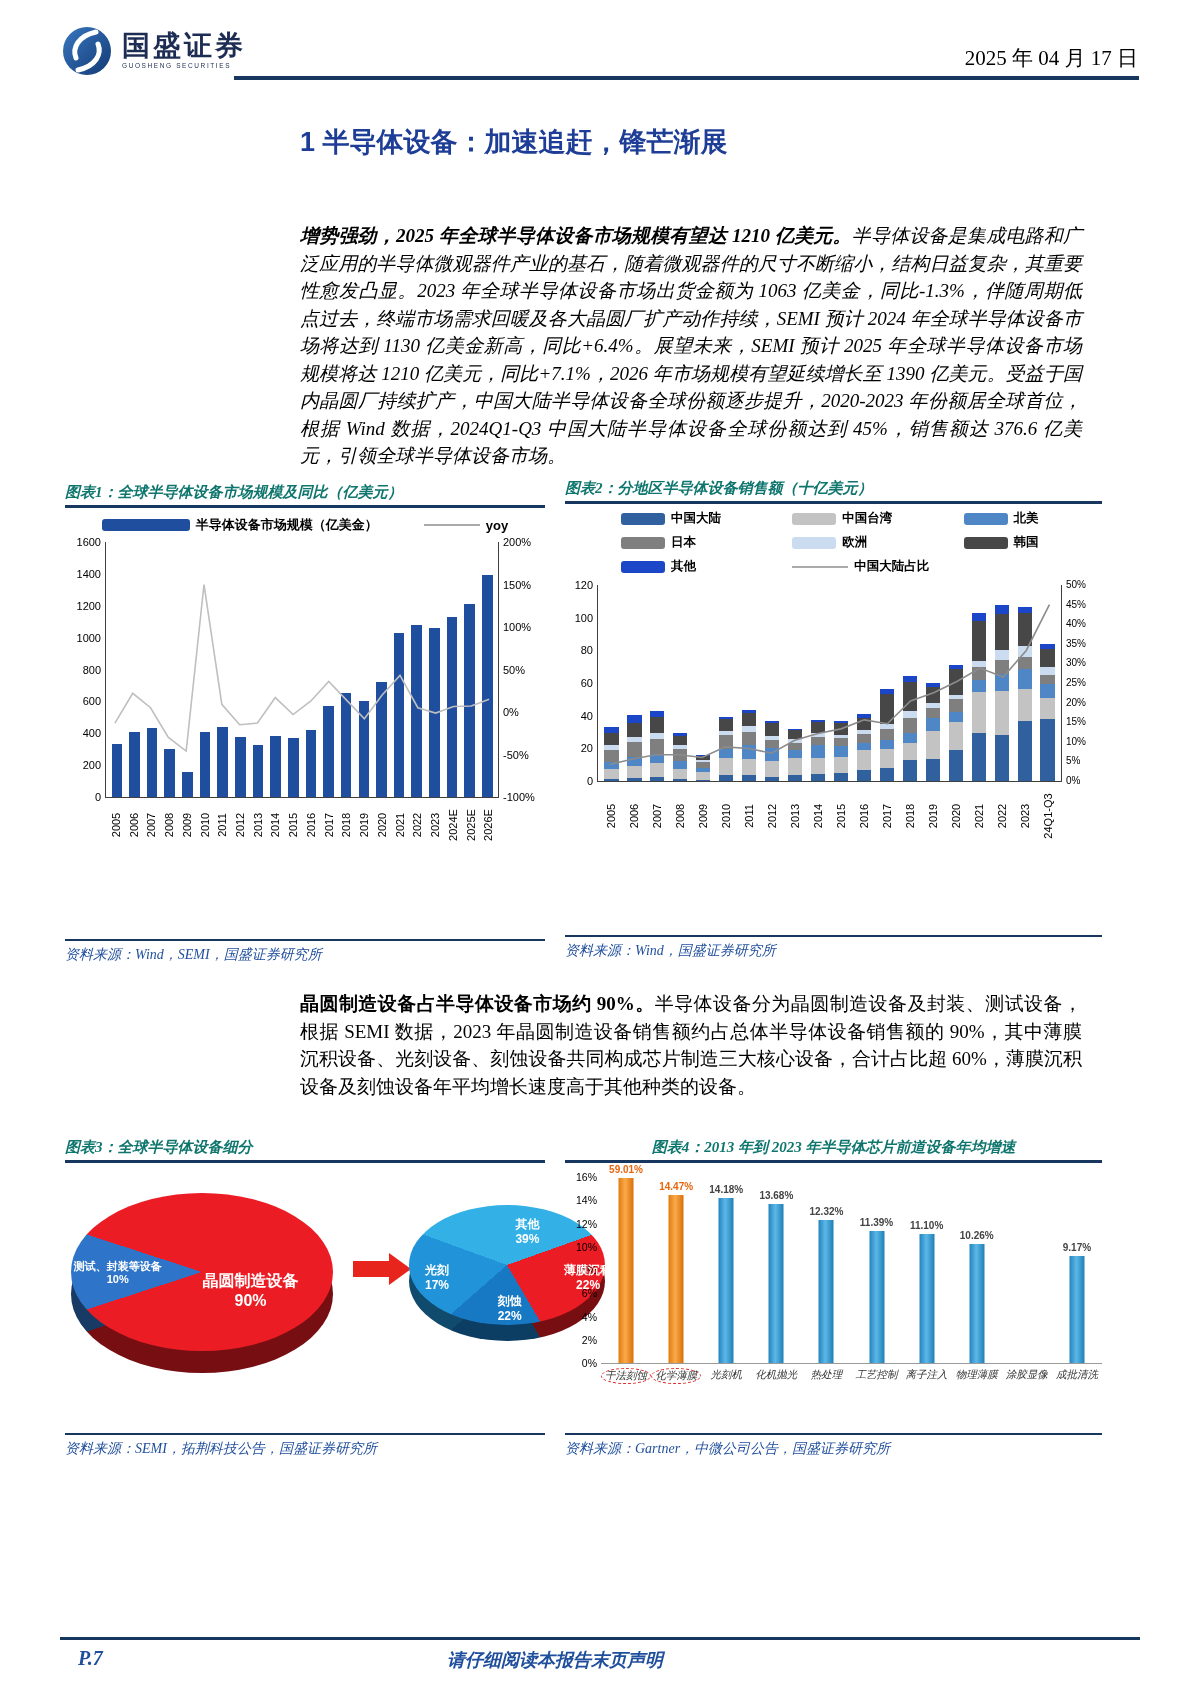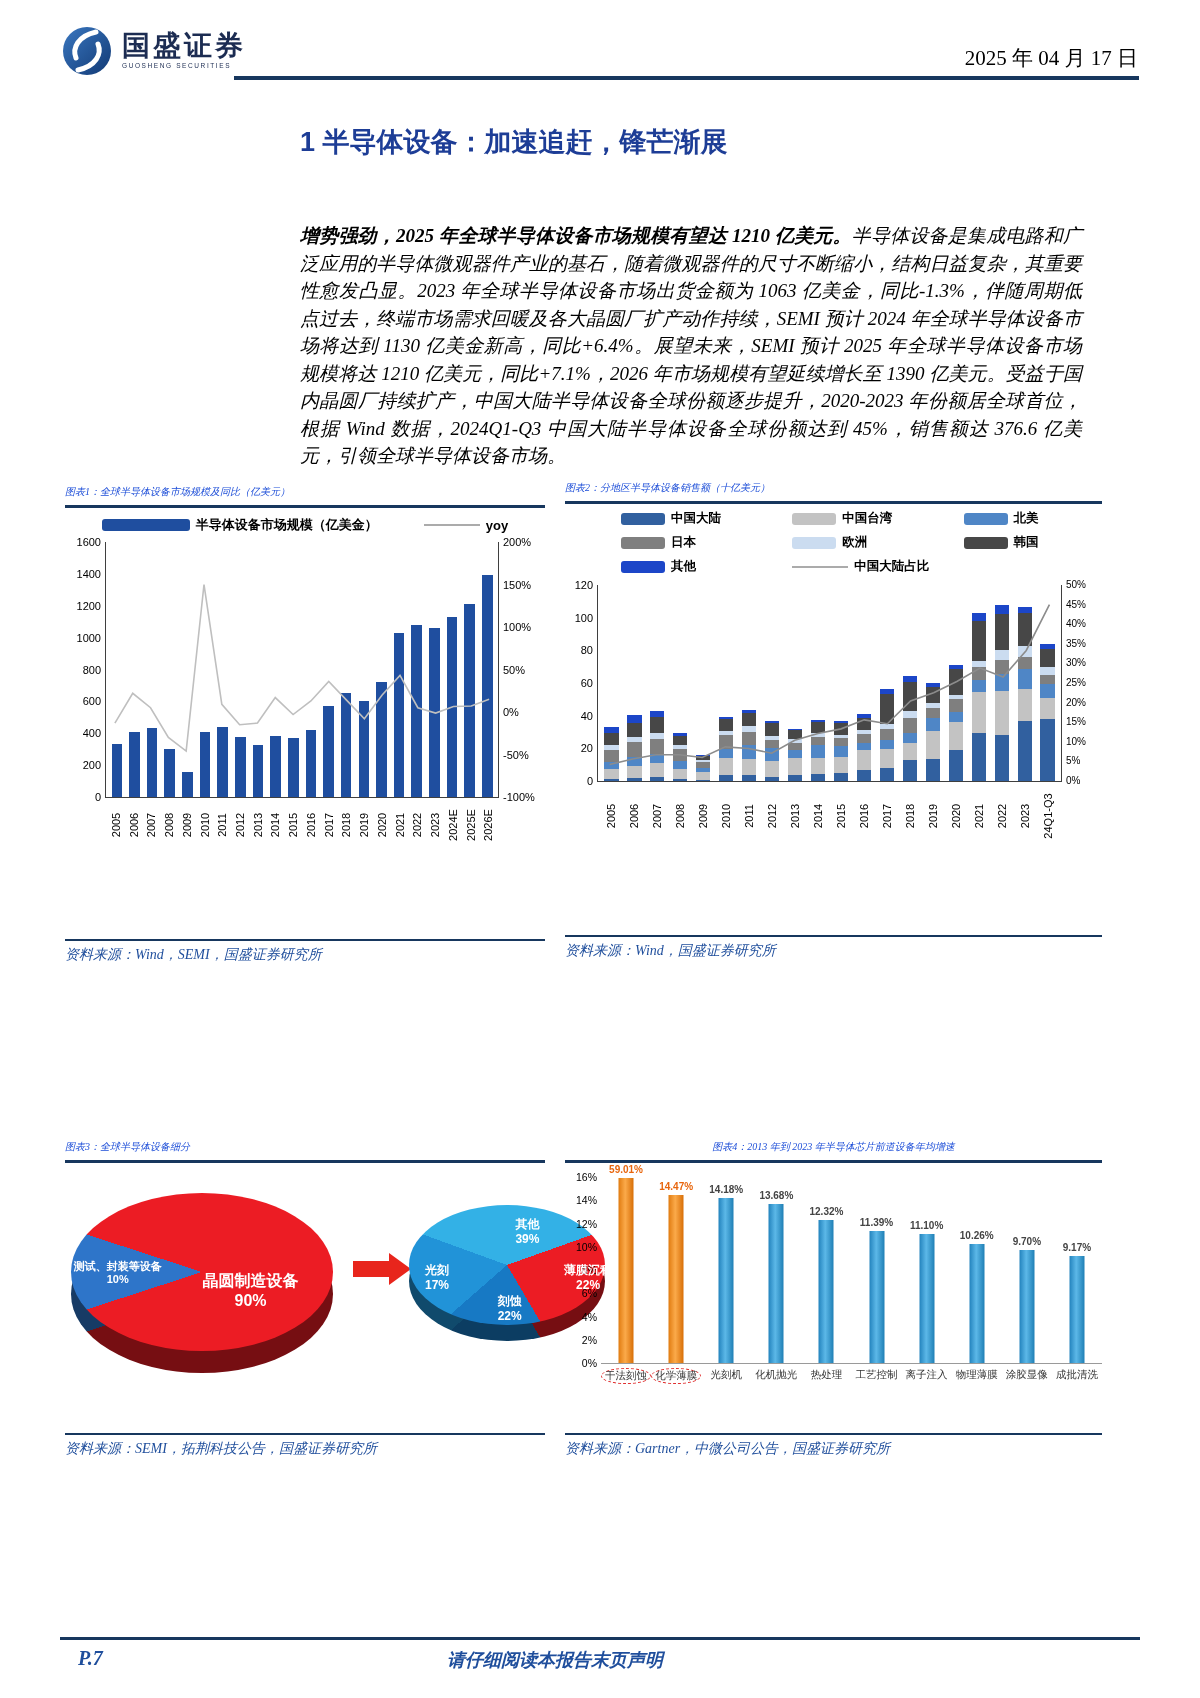--- a/index.html
+++ b/index.html
@@ -25,21 +25,21 @@
   .para .lead{font-weight:bold;}
   #para1{top:222px;font-style:italic;}
   #para2{top:990px;}
 
   
   .fig{position:absolute;display:flex;flex-direction:column;}
   #fig1{left:65px;top:481px;width:480px;height:483px;}
   #fig2{left:565px;top:477px;width:537px;height:483px;}
   #fig3{left:65px;top:1136px;width:480px;height:322px;}
   #fig4{left:565px;top:1136px;width:537px;height:322px;}
-  .fig-caption{font-style:italic;font-weight:normal;font-size:10px;color:#1d4ed8;line-height:22px;}
+  .fig-caption{font-style:italic;font-weight:bold;font-size:15px;color:#0f766e;line-height:22px;}
   .fig-rule{height:3px;background:#17375E;margin-top:2px;}
   .fig-body{flex:0 0 auto;}
   .fig-source{margin-top:auto;border-top:2px solid #17375E;padding-top:5px;
               font-style:italic;font-size:14px;color:#1F4E9C;}
 
   
   .chart-font{font-family:"Liberation Sans","DejaVu Sans",sans-serif;}
   .legend-row{display:flex;justify-content:center;align-items:center;gap:46px;
               margin:8px 0 8px;font-size:13px;font-weight:bold;}
   .legend-item{display:flex;align-items:center;gap:6px;white-space:nowrap;}
@@ -64,21 +64,21 @@
   .xl span{position:absolute;left:50%;top:50%;transform:translate(-50%,-50%) rotate(-90deg);
            white-space:nowrap;}
 
   
   .c4-plot{position:relative;border-bottom:1px solid #9a9a9a;}
   .c4-col{position:absolute;bottom:0;height:100%;}
   .c4-bar{position:absolute;bottom:0;left:50%;transform:translateX(-50%);width:15px;}
   .c4-val{position:absolute;left:50%;transform:translateX(-50%);white-space:nowrap;
           font-size:10px;font-weight:bold;}
   .c4-xlabels{display:flex;margin-top:4px;font-size:10.5px;color:#333;}
-  .c4-xl{flex:1;text-align:center;white-space:nowrap;}
+  .c4-xl{flex:1;text-align:center;white-space:nowrap;font-style:italic;}
   .c4-xl .circled{display:inline-block;border:1px dashed #e03131;border-radius:50%;padding:0 3px;}
 
   
   .pies{position:relative;height:262px;}
   .pie-wrap{position:absolute;}
   .pie{position:absolute;border-radius:50%;}
   .pie.depth{filter:brightness(.5);}
   .pie-label{position:absolute;color:#fff;font-family:"Liberation Sans","DejaVu Sans",sans-serif;
              font-weight:bold;text-align:center;line-height:1.25;z-index:3;}
   .arrow{position:absolute;width:36px;height:16px;background:#e8251c;}
@@ -654,20 +654,21 @@
             <div class="xl">
               <span>24Q1-Q3</span>
             </div>
           </div>
           <div></div>
         </div>
       </div>
     <div class="fig-source">资料来源：Wind，国盛证券研究所</div>
   </div>
 
+  <p class="para" id="para2"><span class="lead">晶圆制造设备占半导体设备市场约 90%。</span><span>半导体设备分为晶圆制造设备及封装、测试设备，根据 SEMI 数据，2023 年晶圆制造设备销售额约占总体半导体设备销售额的 90%，其中薄膜沉积设备、光刻设备、刻蚀设备共同构成芯片制造三大核心设备，合计占比超 60%，薄膜沉积设备及刻蚀设备年平均增长速度高于其他种类的设备。</span></p>
 
   <div class="fig" id="fig3">
     <div class="fig-caption">图表3：全球半导体设备细分</div>
     <div class="fig-rule"></div>
     <div class="fig-body">
       <div class="pies">
         <div class="pie-wrap" id="pieL" style="left:6px;top:30px;width:262px;height:196px;">
           <div class="pie depth" id="pieL-depth" style="left: 0px; top: 22px; width: 262px; height: 158px; background: conic-gradient(from -72deg, rgb(236, 28, 36) 0deg, rgb(236, 28, 36) 324deg, rgb(46, 117, 201) 324deg, rgb(46, 117, 201) 360deg);"></div>
           <div class="pie" id="pieL-face" style="left: 0px; top: 0px; width: 262px; height: 158px; background: conic-gradient(from -72deg, rgb(236, 28, 36) 0deg, rgb(236, 28, 36) 324deg, rgb(46, 117, 201) 324deg, rgb(46, 117, 201) 360deg);"></div>
           <div class="pie-label" style="left:38%;top:40%;width:160px;font-size:16px;"><span>晶圆制造设备</span><br><span id="pieL-v0">90%</span></div>
@@ -729,24 +730,20 @@
               <div class="c4-val" style="bottom: calc(71.1875% + 3px); color: rgb(68, 68, 68);">11.39%</div>
             </div>
             <div class="c4-col" style="left: 60%; width: 10%;">
               <div class="c4-bar" style="height: 69.375%; background: linear-gradient(90deg, rgb(35, 131, 189), rgb(92, 184, 232) 45%, rgb(31, 127, 181));"></div>
               <div class="c4-val" style="bottom: calc(69.375% + 3px); color: rgb(68, 68, 68);">11.10%</div>
             </div>
             <div class="c4-col" style="left: 70%; width: 10%;">
               <div class="c4-bar" style="height: 64.125%; background: linear-gradient(90deg, rgb(35, 131, 189), rgb(92, 184, 232) 45%, rgb(31, 127, 181));"></div>
               <div class="c4-val" style="bottom: calc(64.125% + 3px); color: rgb(68, 68, 68);">10.26%</div>
             </div>
-            <div class="c4-col" style="left: 80%; width: 10%;">
-              <div class="c4-bar" style="height: 60.625%; background: linear-gradient(90deg, rgb(35, 131, 189), rgb(92, 184, 232) 45%, rgb(31, 127, 181));"></div>
-              <div class="c4-val" style="bottom: calc(60.625% + 3px); color: rgb(68, 68, 68);">9.70%</div>
-            </div>
             <div class="c4-col" style="left: 90%; width: 10%;">
               <div class="c4-bar" style="height: 57.3125%; background: linear-gradient(90deg, rgb(35, 131, 189), rgb(92, 184, 232) 45%, rgb(31, 127, 181));"></div>
               <div class="c4-val" style="bottom: calc(57.3125% + 3px); color: rgb(68, 68, 68);">9.17%</div>
             </div>
           </div>
           <div></div>
           <div class="c4-xlabels">
             <div class="c4-xl"><span class="circled">干法刻蚀</span></div>
             <div class="c4-xl"><span class="circled">化学薄膜</span></div>
             <div class="c4-xl"><span>光刻机</span></div>

